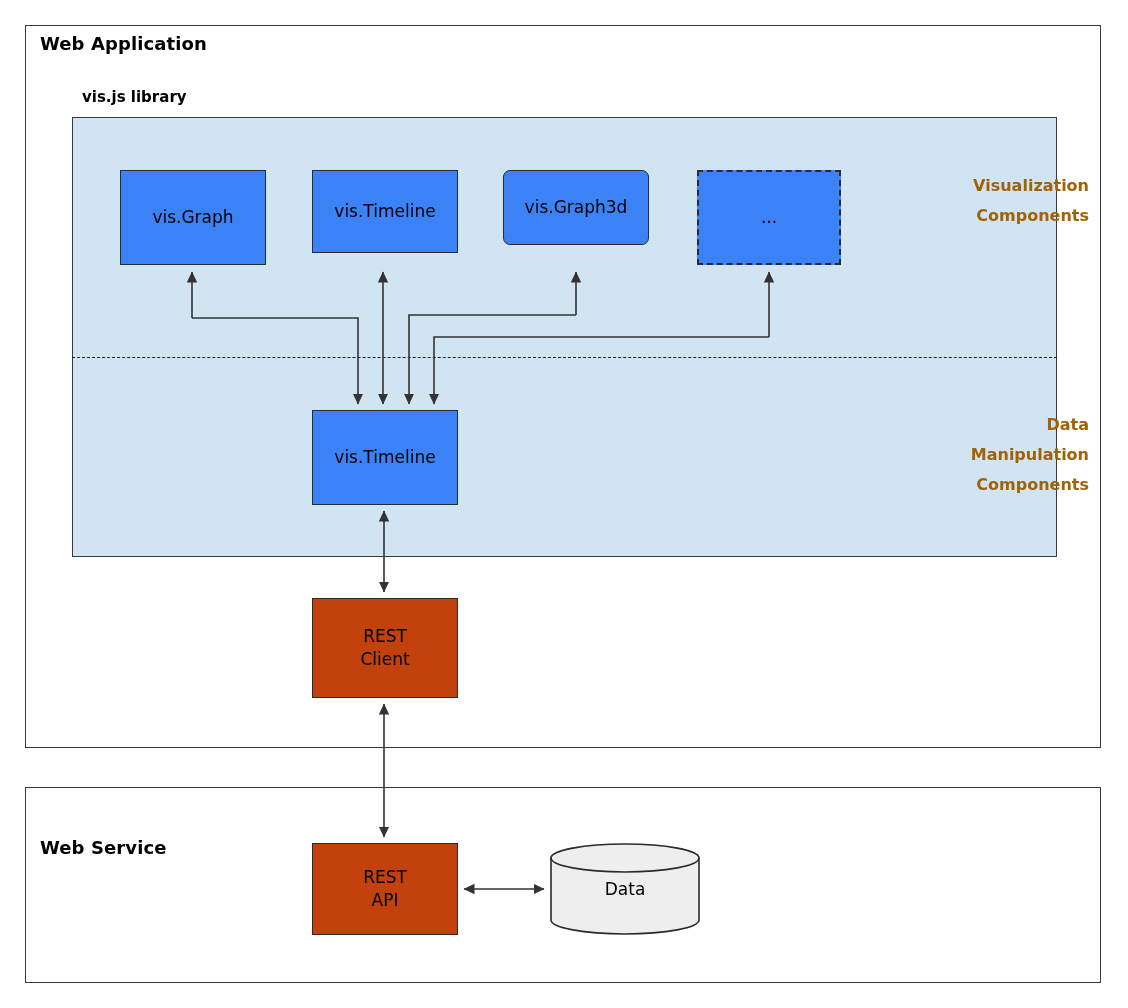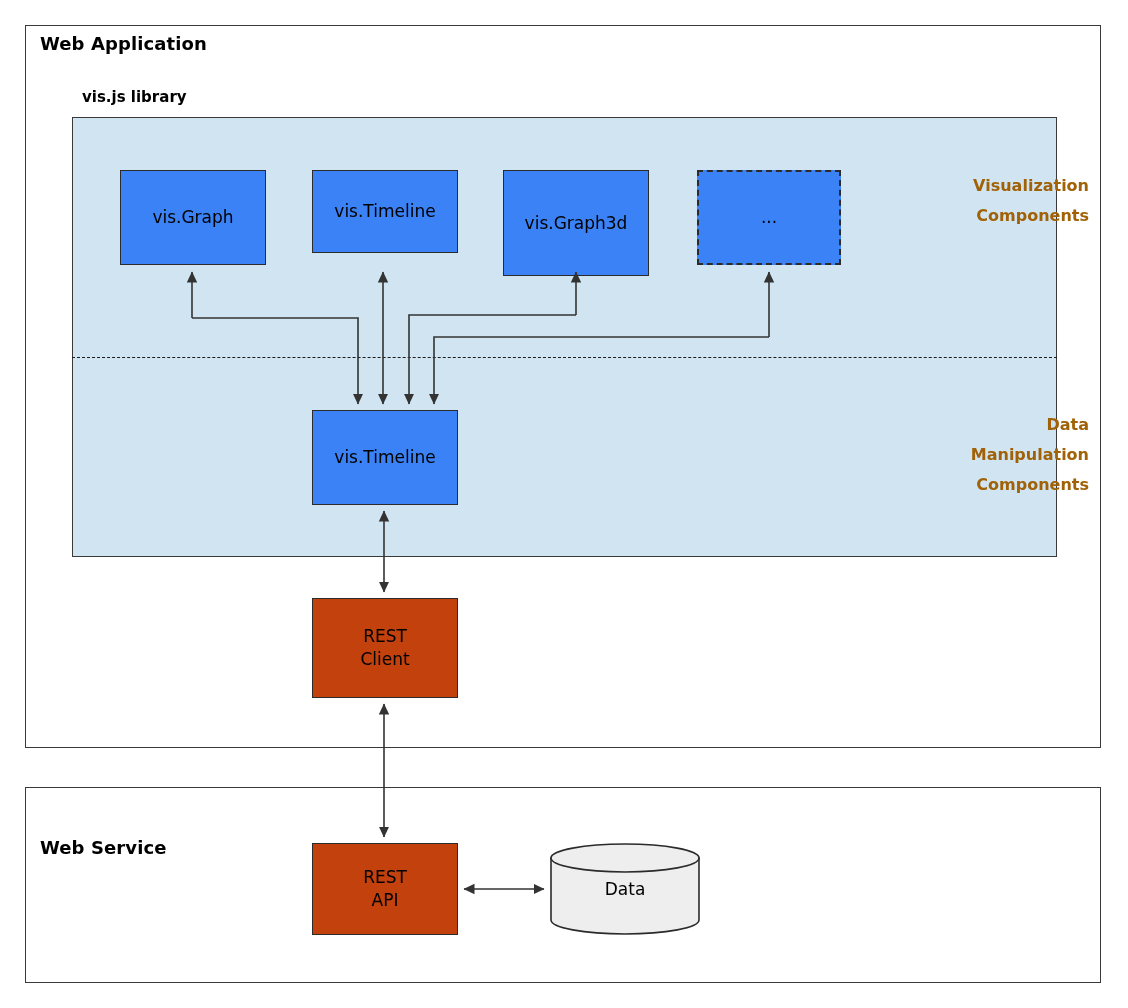--- a/index.html
+++ b/index.html
@@ -99,21 +99,21 @@
   }
   .node.dashed {
     border: 2px dashed #2b2b2b;
   }
   .node.grey {
     background: #c2410c;
   }
 
   #node-vis-graph    { left: 120px; top: 170px; width: 146px; height: 95px; }
   #node-vis-timeline { left: 312px; top: 170px; width: 146px; height: 83px; }
-  #node-vis-graph3d  { left: 503px; top: 170px; width: 146px; height: 106px; }
+  #node-vis-graph3d  { left: 503px; top: 170px; width: 146px; height: 75px; border-radius: 7px; }
   #node-ellipsis     { left: 697px; top: 170px; width: 144px; height: 95px; }
   #node-vis-dataset  { left: 312px; top: 410px; width: 146px; height: 95px; }
   #node-rest-client  { left: 312px; top: 598px; width: 146px; height: 100px; }
   #node-rest-api     { left: 312px; top: 843px; width: 146px; height: 92px; }
 
   
   #node-data {
     position: absolute;
     left: 550px;
     top: 843px;

